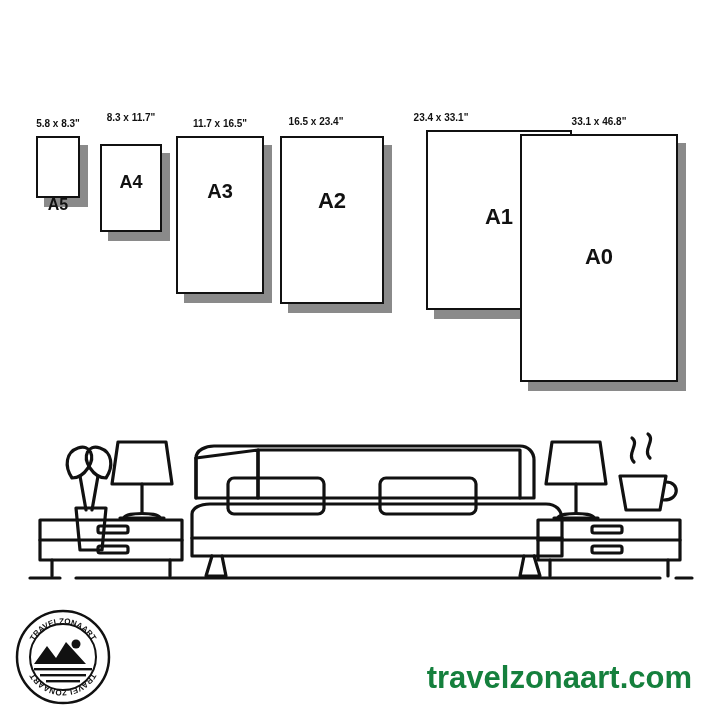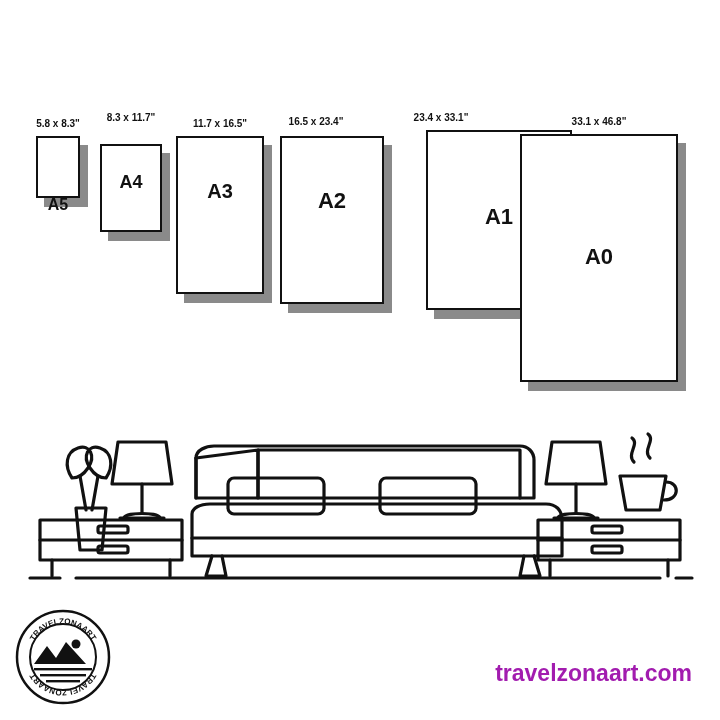--- a/index.html
+++ b/index.html
@@ -51,23 +51,23 @@
   }
 
   
   .furniture { position:absolute; left:0; top:380px; width:720px; height:230px; }
 
   
   .logo { position:absolute; left:14px; top:608px; width:98px; height:98px; }
   .site {
     position:absolute;
     right:28px; top:660px;
-    font-size:23px;
-    font-weight:bold;
-    color:#a21caf;
+    font-size:31px;
+    font-weight:bold;
+    color:#15803d;
     letter-spacing:0px;
   }
 </style>
 </head>
 <body>
 
 <div id="canvas">
 
 
   <div class="frames" id="frames">

